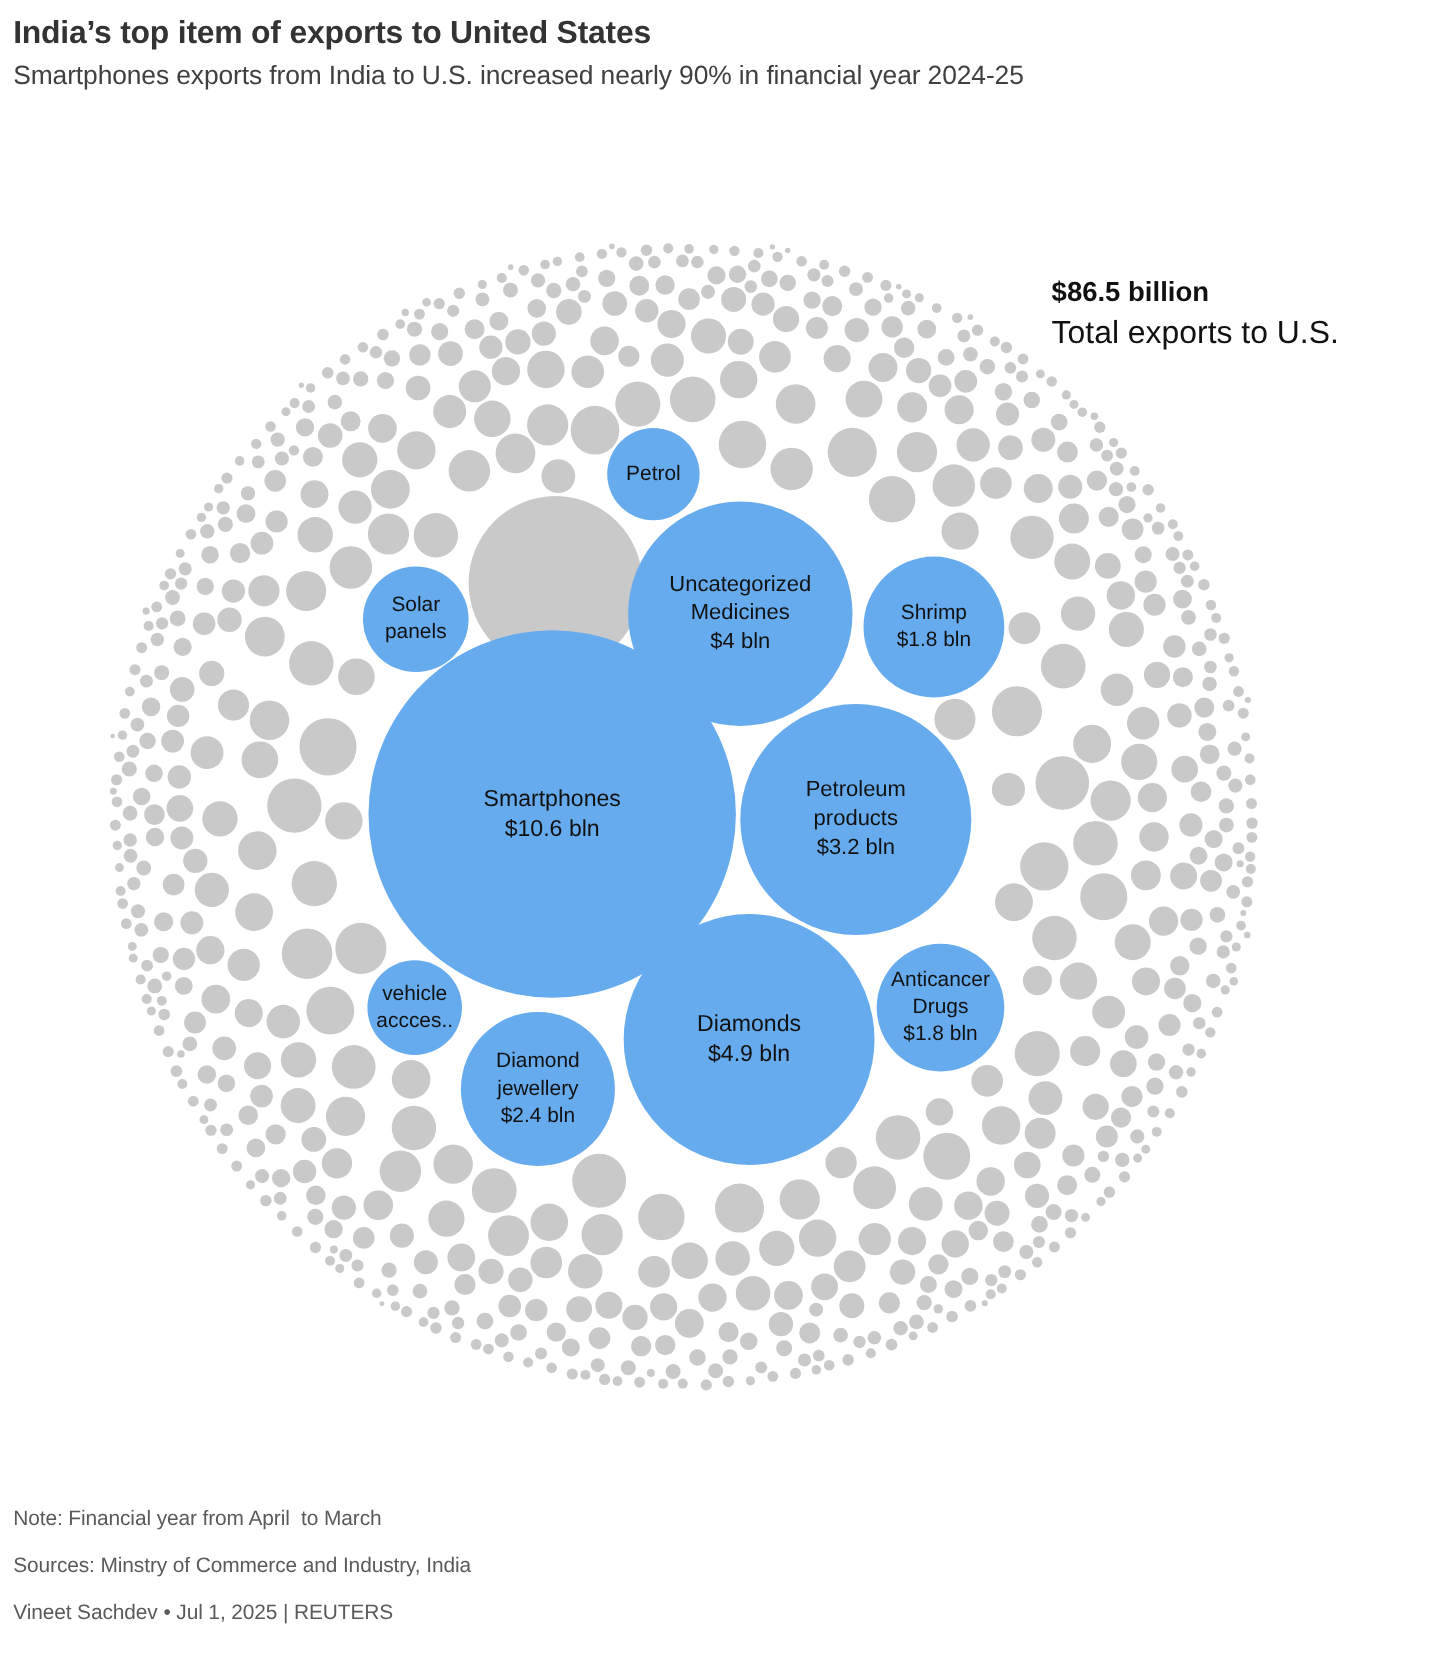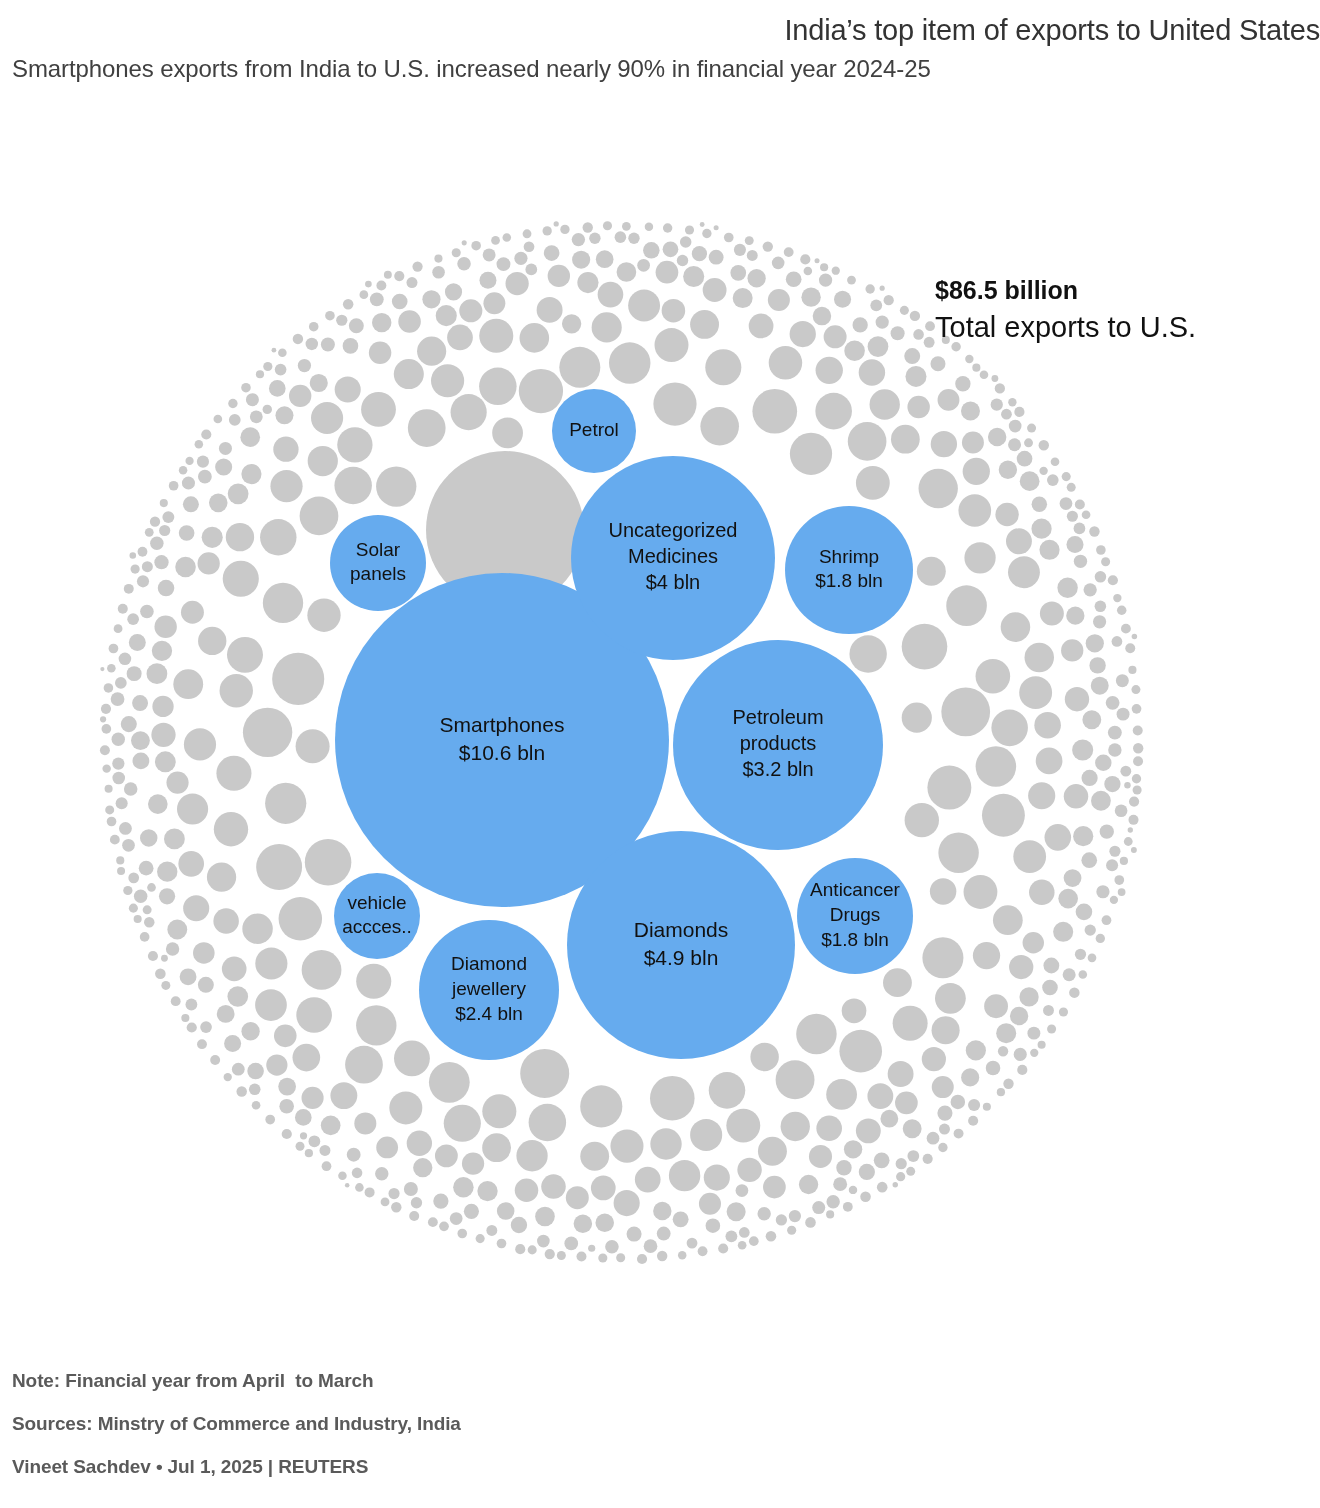--- a/index.html
+++ b/index.html
@@ -6,46 +6,46 @@
   body{
     width:1320px;height:1508px;background:#ffffff;
     font-family:"Liberation Sans","DejaVu Sans",sans-serif;
     color:#333333;overflow:hidden;position:relative;
   }
   .page{position:relative;width:1320px;height:1508px;}
 
   
   .header{padding:14px 0 0 12px;}
   .title{
-    font-size:29px;font-weight:normal;color:#333333;
-    letter-spacing:-0.2px;line-height:1.12;margin:0;text-align:right;
+    font-size:29px;font-weight:bold;color:#333333;
+    letter-spacing:-0.2px;line-height:1.12;margin:0;
   }
   .subtitle{
     font-size:24px;font-weight:normal;color:#404040;
     line-height:1.2;margin:9px 0 0 0;letter-spacing:-0.1px;
   }
 
   
   .chart-wrap{position:absolute;left:0;top:108px;width:1320px;height:1240px;}
   svg#bubble-chart{display:block;}
 
   .bubble-label{
     font-family:"Liberation Sans","DejaVu Sans",sans-serif;
     fill:#111111;
     text-anchor:middle;
     dominant-baseline:middle;
   }
 
   
-  .annotation{position:absolute;left:935px;top:252px;margin-top:24px;}
+  .annotation{position:absolute;left:956px;top:252px;}
   .ann-value{font-size:25px;font-weight:bold;color:#111111;line-height:1.15;}
   .ann-caption{font-size:29px;font-weight:normal;color:#111111;line-height:1.25;margin-top:4px;}
 
   
-  .footer{position:absolute;left:12px;bottom:18px;width:1296px;font-weight:bold;}
+  .footer{position:absolute;left:12px;bottom:18px;width:1296px;}
   .foot-line{
     font-size:19px;color:#5a5a5a;line-height:1.0;
     margin:0 0 24px 0;letter-spacing:-0.1px;white-space:pre;
   }
   .foot-line:last-child{margin-bottom:14px;}
 </style>
 </head>
 <body>
 
 <div class="page">

